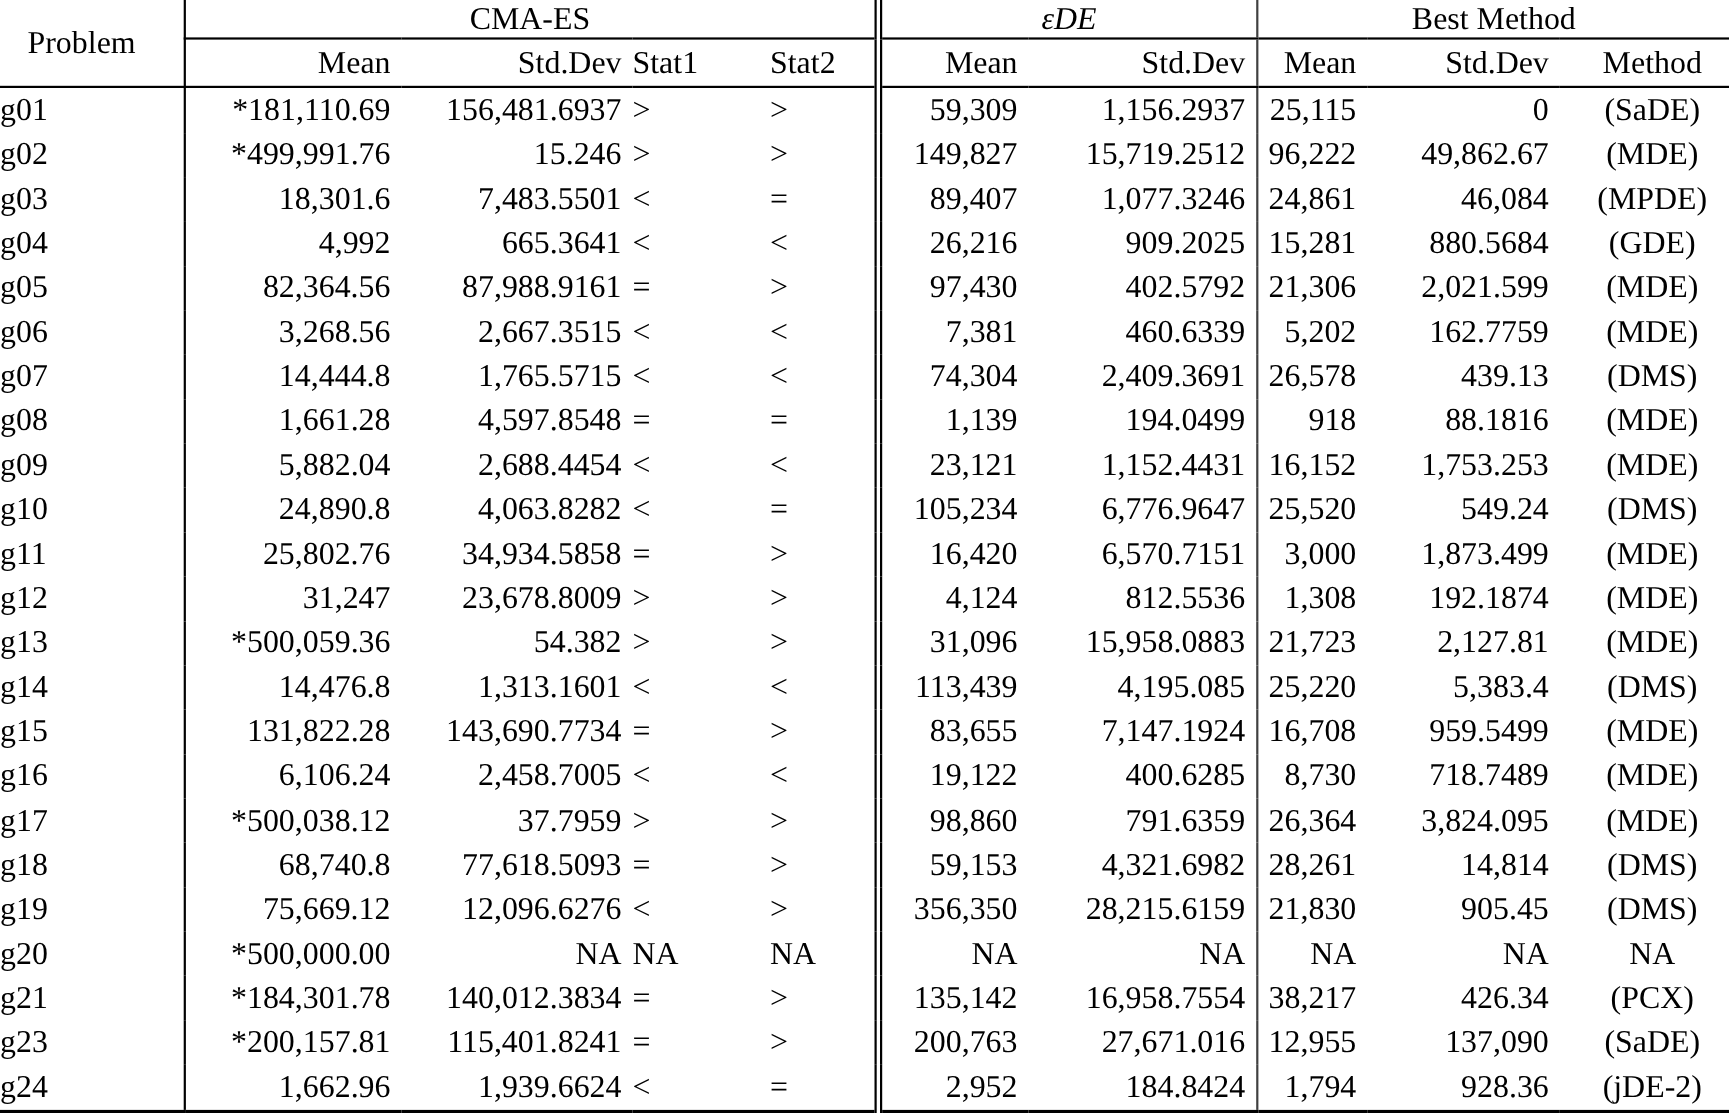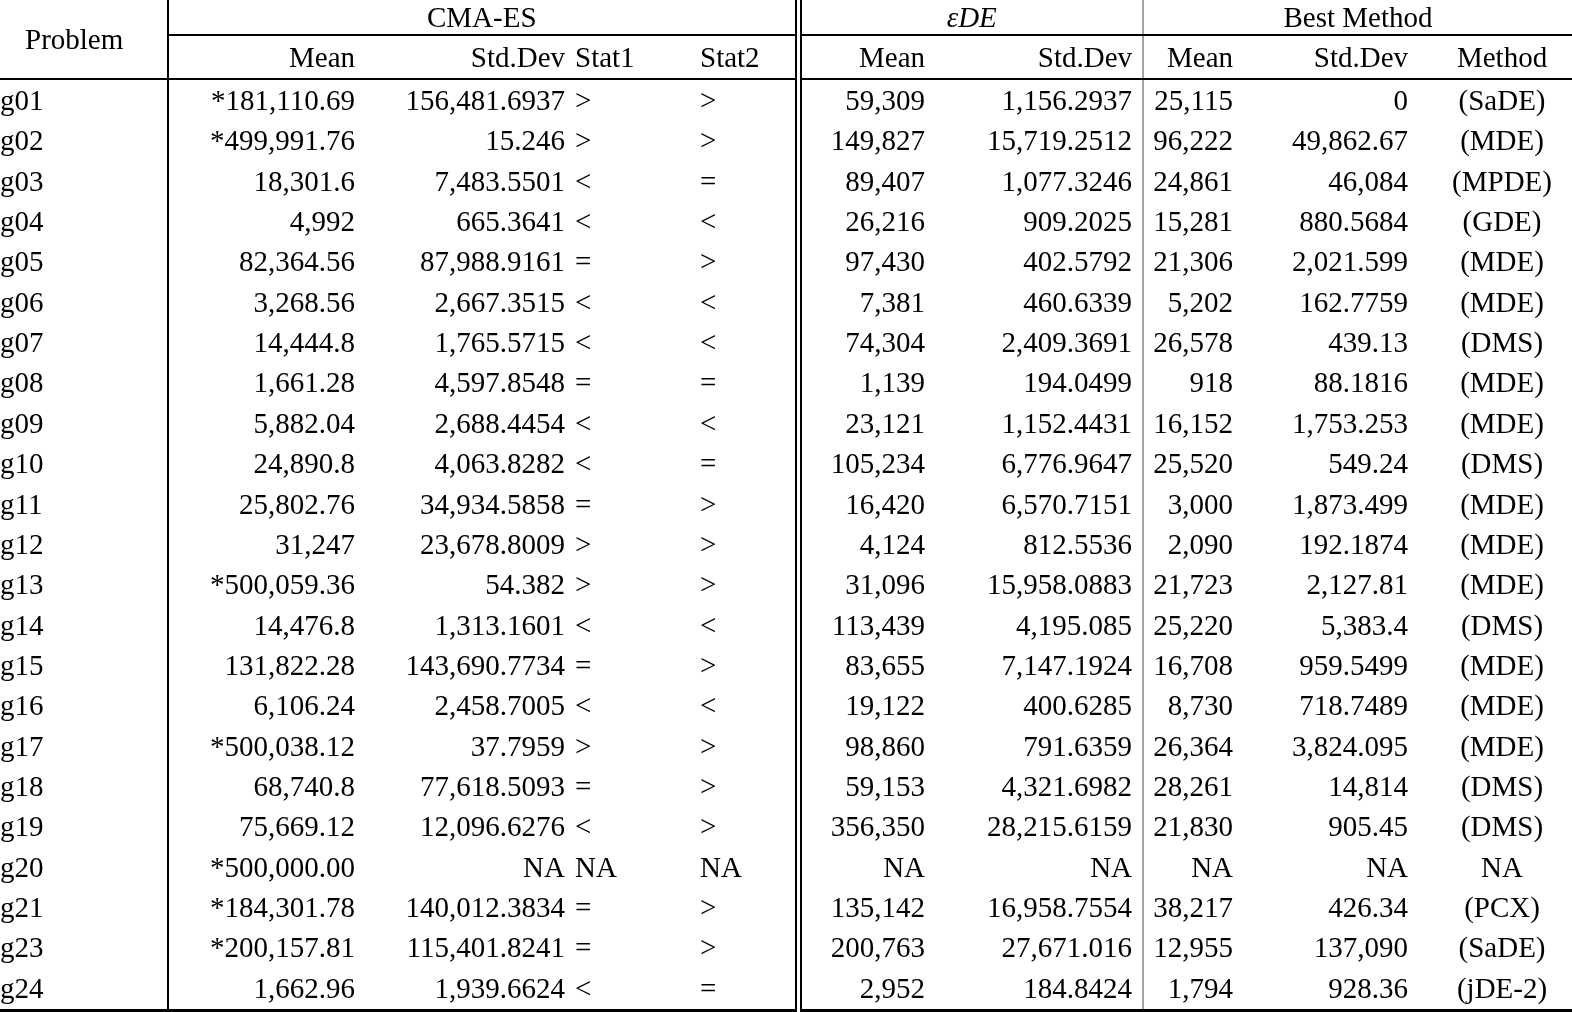--- a/index.html
+++ b/index.html
@@ -28,21 +28,21 @@
   th, td {
     padding: 0;
     font-weight: normal;
     white-space: nowrap;
     overflow: visible;
     vertical-align: middle;
   }
   
   .b-right { border-right: 2px solid #000; }
   .b-dbl   { border-left: 7px double #000; }
-  .b-left  { border-left: 2px solid #a3a3a3; }
+  .b-left  { border-left: 2px solid #404040; }
   
   tr.group-row th.cline { border-bottom: 2px solid #000; }
   tr.sub-row th { border-bottom: 2px solid #000; }
   th.problem-h { border-bottom: 2px solid #000; }
   tbody tr:last-child td { border-bottom: 3px solid #000; }
   
   .c-num    { text-align: right;  padding-right: 10px; }
   .c-stat   { text-align: left; }
   .c-method { text-align: center;   padding-left: 14px; }
   .c-prob   { text-align: left;  padding-right: 14px; }
@@ -223,21 +223,21 @@
           <td class="c-method">(MDE)</td>
         </tr>
         <tr>
           <td class="c-prob b-right">g12</td>
           <td class="c-num">31,247</td>
           <td class="c-num">23,678.8009</td>
           <td class="c-stat">&gt;</td>
           <td class="c-stat">&gt;</td>
           <td class="c-num b-dbl">4,124</td>
           <td class="c-num">812.5536</td>
-          <td class="c-num b-left">2,090</td>
+          <td class="c-num b-left">1,308</td>
           <td class="c-num">192.1874</td>
           <td class="c-method">(MDE)</td>
         </tr>
         <tr>
           <td class="c-prob b-right">g13</td>
           <td class="c-num">*500,059.36</td>
           <td class="c-num">54.382</td>
           <td class="c-stat">&gt;</td>
           <td class="c-stat">&gt;</td>
           <td class="c-num b-dbl">31,096</td>

